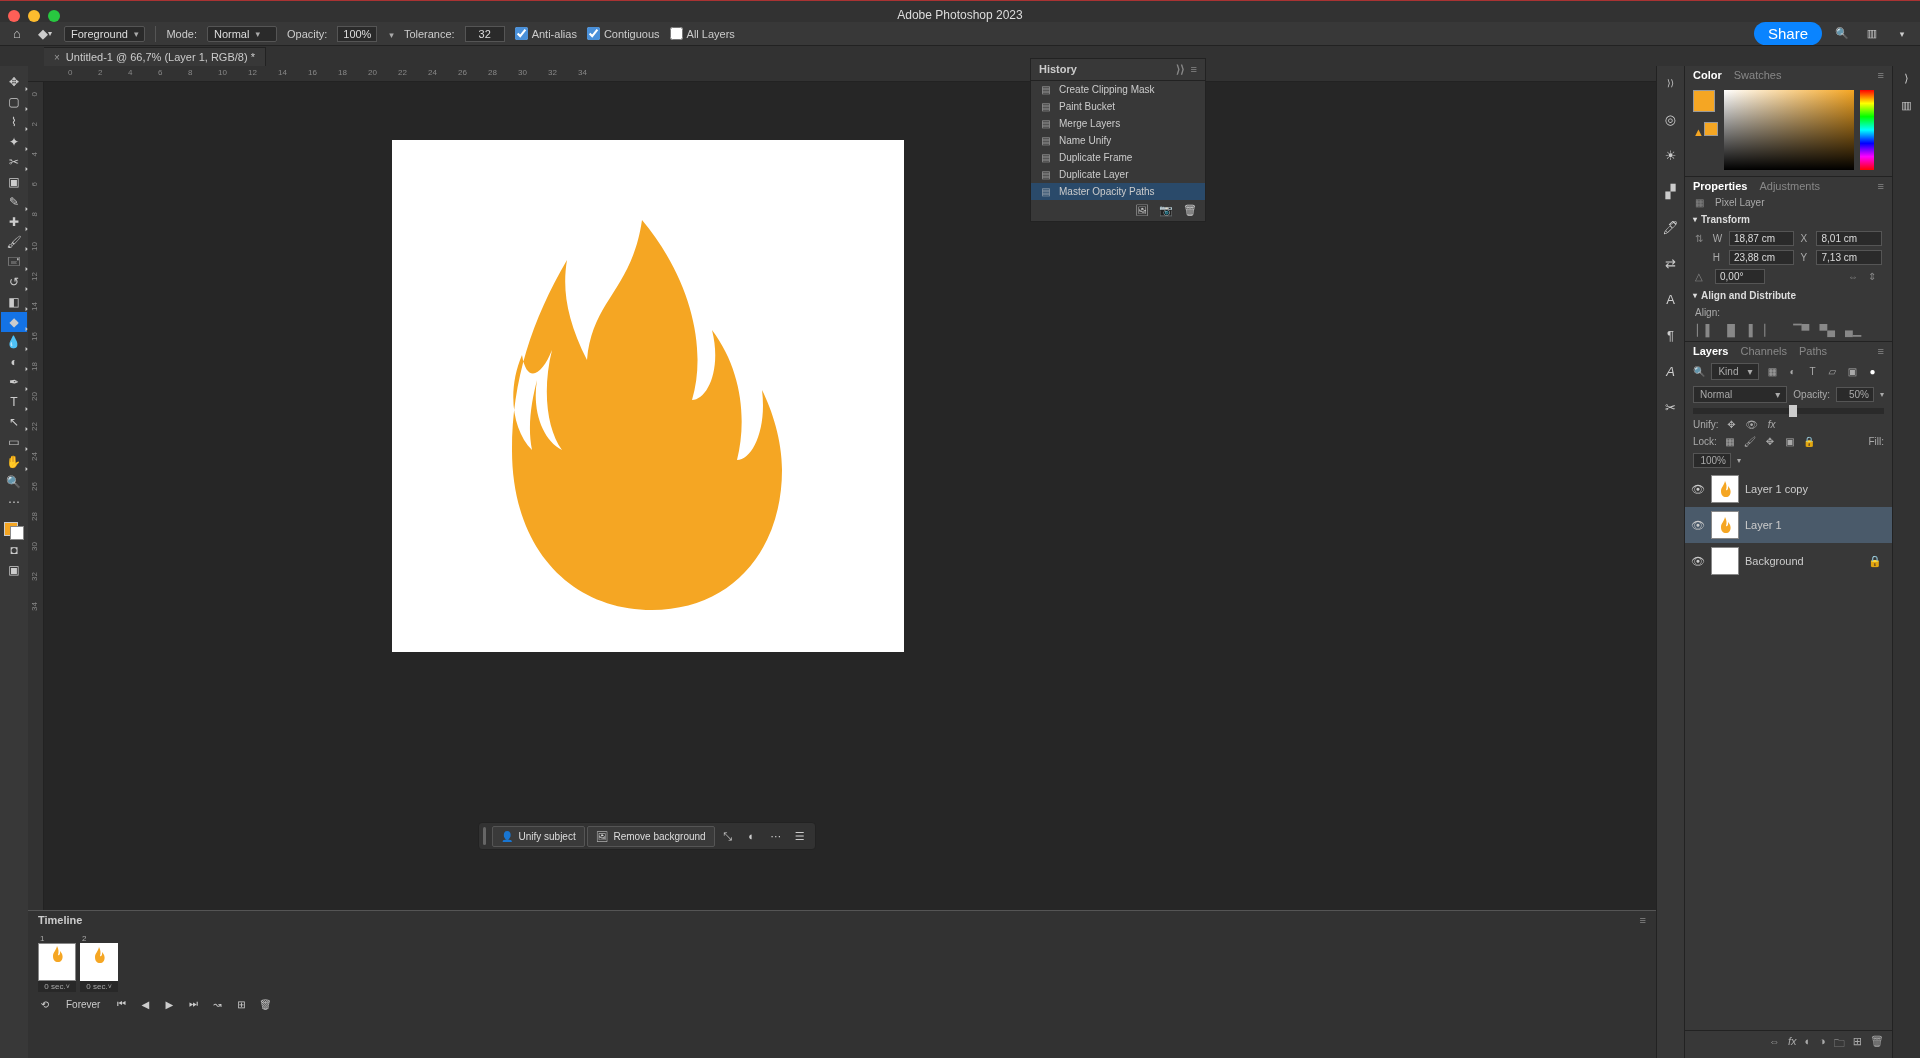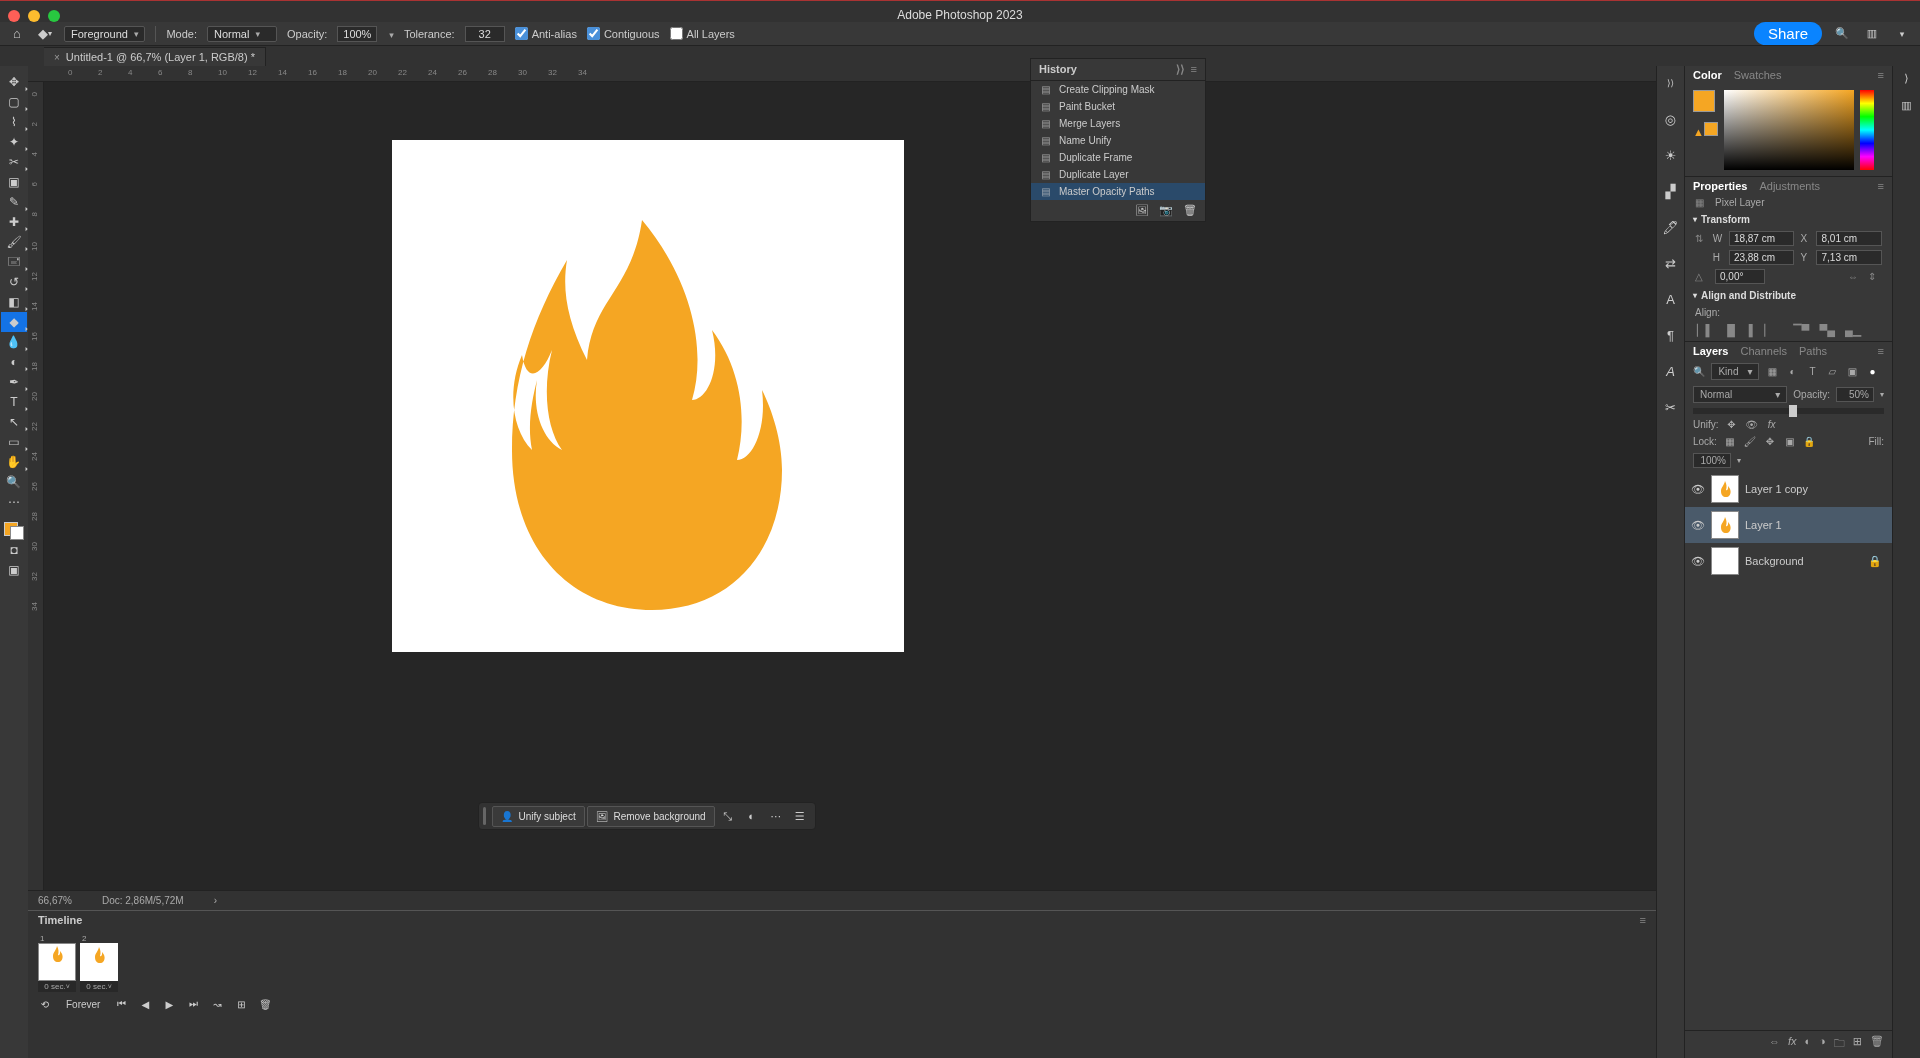--- a/index.html
+++ b/index.html
@@ -262,25 +262,20 @@
             <span>🖼</span>
             <span>Remove background</span>
           </div>
         <div class="ib">⤡</div>
         <div class="ib">◐</div>
         <div class="ib">⋯</div>
         <div class="ib">☰</div>
       </div>
     </div>
 
-    <div class="statusbar">
-      <span>66,67%</span>
-      <span>Doc: 2,86M/5,72M</span>
-      <span>›</span>
-    </div>
 
     <div class="timeline-hdr">
       <span>Timeline</span>
       <span style="flex:1"></span>
       <span style="color:#888">≡</span>
     </div>
     <div class="timeline">
       <div class="frames" id="frames">
           <div class="frame">
             <div class="fnum">1</div>

